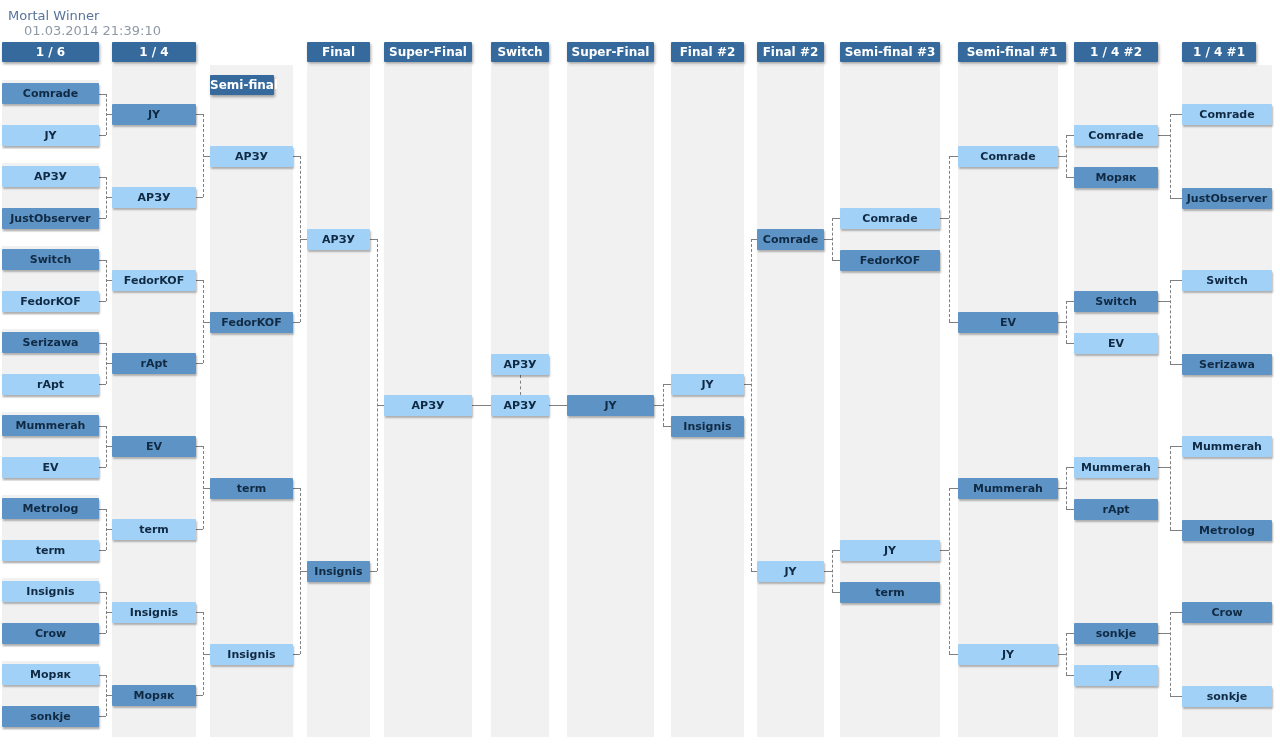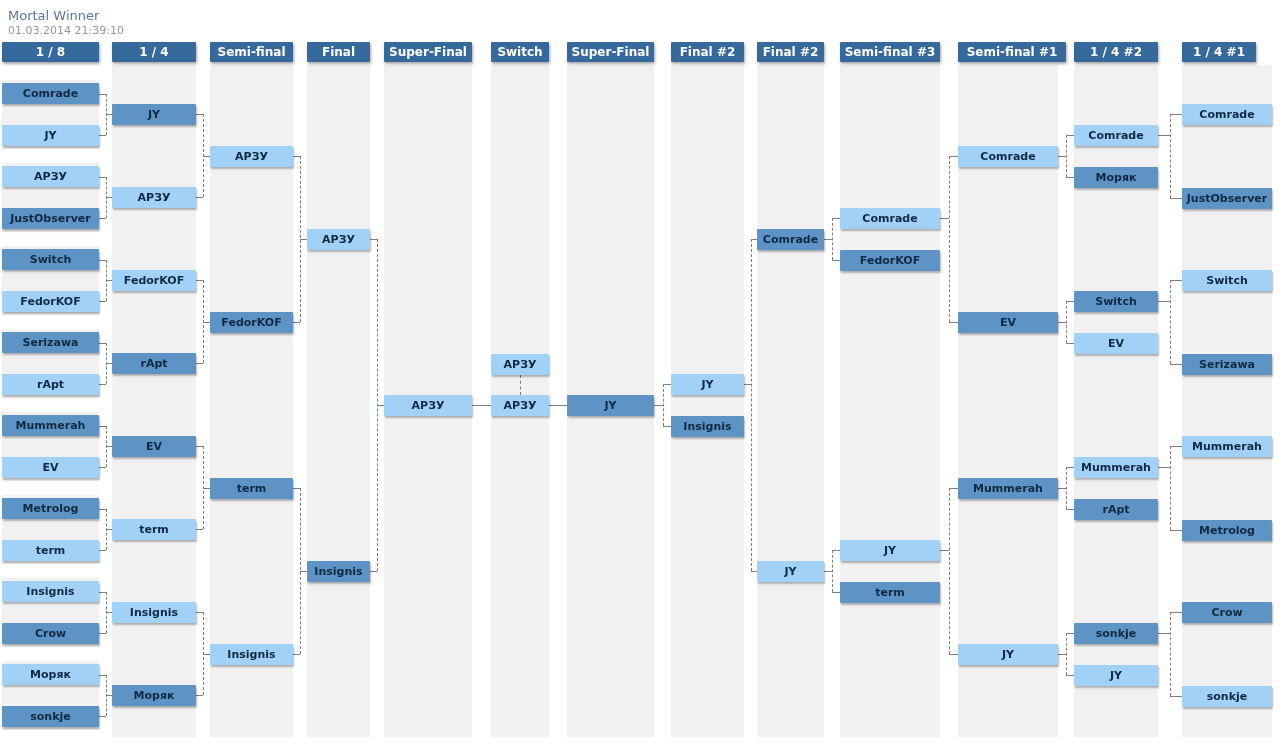--- a/index.html
+++ b/index.html
@@ -3,21 +3,21 @@
 <meta charset="utf-8">
 <style>
   html,body{margin:0;padding:0;}
   body{
     width:1280px;height:744px;position:relative;overflow:hidden;
     background:#ffffff;
     font-family:"DejaVu Sans","Liberation Sans",sans-serif;
   }
   .titlebar{position:absolute;left:8px;top:8px;z-index:5;line-height:15px;}
   .t-title{font-size:13px;color:var(--title-text,#56749d);}
-  .t-date{font-size:11px;color:var(--date-text,#8e9aa6);}
+  .t-date{font-size:13px;color:var(--date-text,#8e9aa6);margin-left:16px;}
   .stripe{position:absolute;background:var(--stripe,#f1f1f2);z-index:1;}
   .colhead{
     position:absolute;top:42px;height:20px;z-index:3;
     background:var(--header-bg,#366a9c);color:var(--header-text,#ffffff);
     font-size:12px;font-weight:bold;text-align:center;line-height:20px;
     border-radius:1px;box-shadow:1px 2px 3px rgba(0,0,0,0.35);
     white-space:nowrap;
   }
   .tbox{
     position:absolute;height:21px;z-index:4;
@@ -53,23 +53,23 @@
     <div class="stripe" style="left: 307px; top: 65px; width: 63px; height: 672px;"></div>
     <div class="stripe" style="left: 384px; top: 65px; width: 88px; height: 672px;"></div>
     <div class="stripe" style="left: 491px; top: 65px; width: 58px; height: 672px;"></div>
     <div class="stripe" style="left: 567px; top: 65px; width: 87px; height: 672px;"></div>
     <div class="stripe" style="left: 671px; top: 65px; width: 73px; height: 672px;"></div>
     <div class="stripe" style="left: 757px; top: 65px; width: 67px; height: 672px;"></div>
     <div class="stripe" style="left: 840px; top: 65px; width: 100px; height: 672px;"></div>
     <div class="stripe" style="left: 958px; top: 65px; width: 100px; height: 672px;"></div>
     <div class="stripe" style="left: 1074px; top: 65px; width: 84px; height: 672px;"></div>
     <div class="stripe" style="left: 1182px; top: 65px; width: 90px; height: 672px;"></div>
-    <div class="colhead" style="left: 2px; width: 97px;">1 / 8</div>
+    <div class="colhead" style="left: 2px; width: 97px;">1 / 6</div>
     <div class="colhead" style="left: 112px; width: 84px;">1 / 4</div>
-    <div class="colhead" style="left: 210px; width: 83px;">Semi-final</div>
+    <div class="colhead" style="left: 210px; width: 64px; margin-top: 33px;">Semi-final</div>
     <div class="colhead" style="left: 307px; width: 63px;">Final</div>
     <div class="colhead" style="left: 384px; width: 88px;">Super-Final</div>
     <div class="colhead" style="left: 491px; width: 58px;">Switch</div>
     <div class="colhead" style="left: 567px; width: 87px;">Super-Final</div>
     <div class="colhead" style="left: 671px; width: 73px;">Final #2</div>
     <div class="colhead" style="left: 757px; width: 67px;">Final #2</div>
     <div class="colhead" style="left: 840px; width: 100px;">Semi-final #3</div>
     <div class="colhead" style="left: 958px; width: 108px;">Semi-final #1</div>
     <div class="colhead" style="left: 1074px; width: 84px;">1 / 4 #2</div>
     <div class="colhead" style="left: 1182px; width: 74px;">1 / 4 #1</div>

